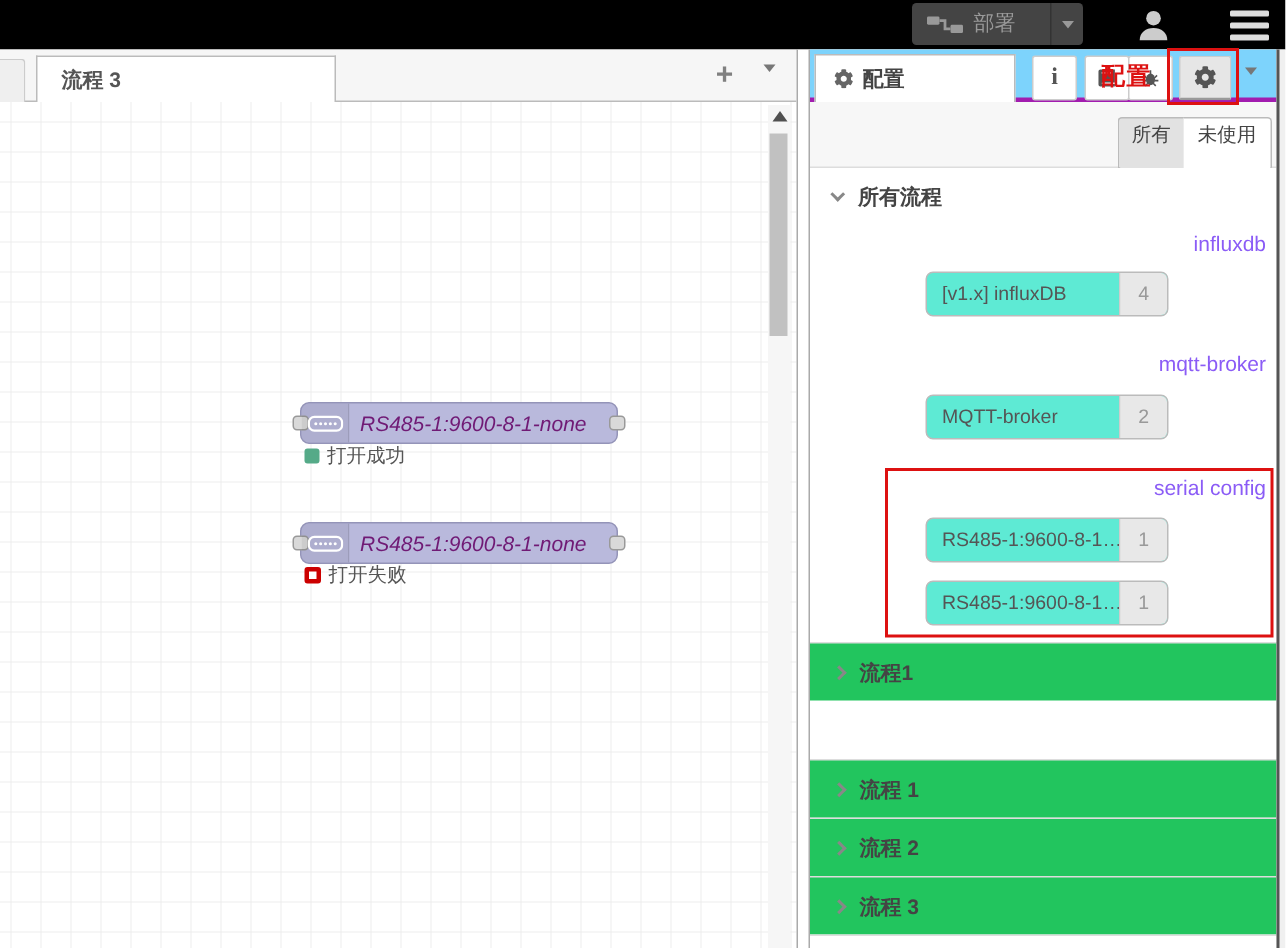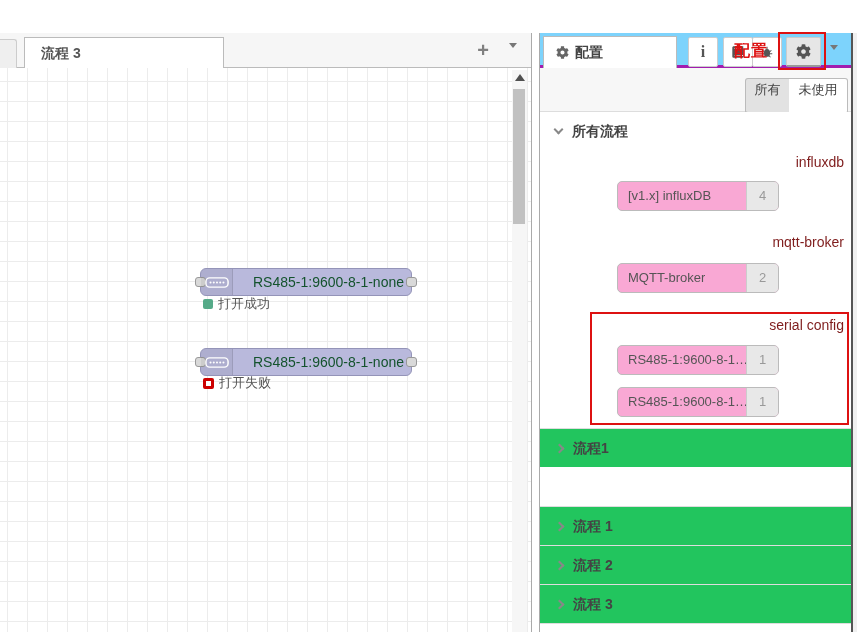--- a/index.html
+++ b/index.html
@@ -37,22 +37,22 @@
     background-image:linear-gradient(#ececec 1px, transparent 1px),
                      linear-gradient(90deg,#ececec 1px, transparent 1px);
     background-size:20px 20px; background-position:7px 13px; }
 
   
   .node { position:absolute; width:212px; height:28px; background:var(--node-fill,#b9b9dc);
     border:1px solid var(--node-border,#9494b8); border-radius:6px; cursor:pointer; }
   .node-icon-box { position:absolute; left:0; top:0; width:32px; height:26px;
     background:rgba(0,0,0,0.06); border-right:1px solid rgba(0,0,0,0.10); border-radius:5px 0 0 5px;
     display:flex; align-items:center; justify-content:center; }
-  .node-label { position:absolute; left:52px; top:0; line-height:26px; font-size:14px; color:#14532d;
-    white-space:nowrap; }
+  .node-label { position:absolute; left:39px; top:0; line-height:26px; font-size:14px; color:#701a75;
+    white-space:nowrap;font-style:italic; }
   .port { position:absolute; width:11px; height:10px; background:#d9d9d9; border:1px solid #999;
     border-radius:3px; top:8px; }
   .port.in { left:-6px; } .port.out { right:-6px; }
   .status-row { position:absolute; display:flex; align-items:center; }
   .status-square { width:10px; height:10px; border-radius:2px; background:var(--status-green,#55aa88); }
   .status-ring { width:11px; height:11px; border-radius:2px; background:#fff;
     border:3px solid var(--status-red,#c00); }
   .status-text { margin-left:5px; font-size:13px; color:#555; }
 
   
@@ -101,39 +101,61 @@
   .filter-unused { left:249px; width:59px; background:#fff; border-left:none; border-radius:0 3px 3px 0; }
 
   
   .sb-content { position:absolute; left:0; top:79px; width:311px; height:520px; background:#fff; }
   .sec-allflows { position:absolute; left:0; top:0; width:311px; height:38px; cursor:pointer; }
   .sec-label { font-size:14px; font-weight:bold; color:#444; }
   .chev { display:inline-block; width:7px; height:7px; border-right:2px solid #888;
     border-bottom:2px solid #888; }
   .chev-down { transform:rotate(45deg); }
   .chev-right { transform:rotate(-45deg); }
-  .cat-label { position:absolute; right:7px; font-size:14px; color:#7f1d1d; }
-  .cfg-btn { position:absolute; left:77px; width:162px; height:30px; background:#f9a8d4;
+  .cat-label { position:absolute; right:7px; font-size:14px; color:#8b5cf6; }
+  .cfg-btn { position:absolute; left:77px; width:162px; height:30px; background:#5eead4;
     border:1px solid #bbb; border-radius:5px; cursor:pointer; }
   .cfg-label { position:absolute; left:10px; top:0; line-height:28px; font-size:13px; color:#555;
     white-space:nowrap; overflow:hidden; max-width:118px; }
   .cfg-count { position:absolute; right:0; top:0; bottom:0; width:32px; background:#e8e8e8;
     border-left:1px solid #ccc; border-radius:0 4px 4px 0; text-align:center; line-height:28px;
     font-size:13px; color:#999; }
   .flow-row { position:absolute; left:0; width:311px; height:39px; border-top:1px solid #ddd;
     background:#22c55e; cursor:pointer; }
   .flow-row .chev { position:absolute; left:16px; top:16px; }
   .flow-row .sec-label { position:absolute; left:33px; top:11px; }
   .flows-bottom-border { position:absolute; left:0; top:511px; width:311px; border-top:1px solid #ddd; }
 </style>
 </head>
 <body>
 
 <div class="app">
 
+  <div class="header">
+    <div class="deploy-btn">
+      <svg class="deploy-icon" viewBox="0 0 26 16">
+        <rect x="0" y="2" width="9" height="6" rx="1" fill="#999"></rect>
+        <rect x="17" y="8" width="9" height="6" rx="1" fill="#999"></rect>
+        <path d="M9 5h4v6h4" stroke="#999" stroke-width="2" fill="none"></path>
+      </svg>
+      <span class="deploy-label">部署</span>
+      <span class="deploy-caret-zone">
+        <span class="caret-down"></span>
+      </span>
+    </div>
+    <svg class="user-btn" viewBox="0 0 24 24">
+      <circle cx="12" cy="7.5" r="4.5" fill="#ccc"></circle>
+      <path d="M3.5 21c0-4.7 3.8-7.5 8.5-7.5s8.5 2.8 8.5 7.5z" fill="#ccc"></path>
+    </svg>
+    <div class="menu-btn">
+      <div class="menu-bar"></div>
+      <div class="menu-bar"></div>
+      <div class="menu-bar"></div>
+    </div>
+  </div>
 
   <div class="workspace">
     <div class="tabbar">
       <div class="tab-partial"></div>
       <div class="tab-active">流程 3</div>
       <div class="tab-add">+</div>
       <div class="tab-caret">
         <span class="caret-gray"></span>
       </div>
     </div>

